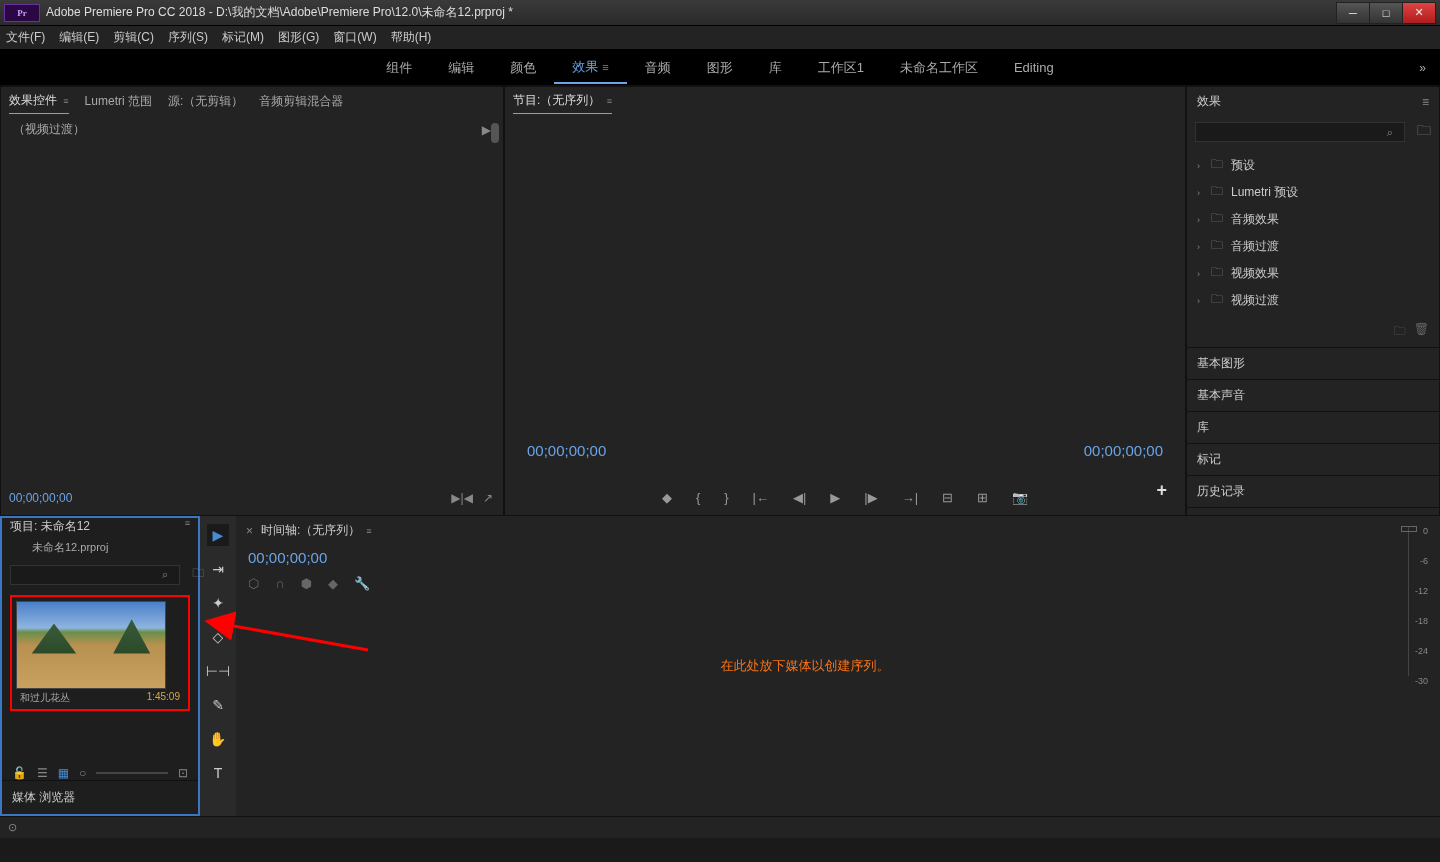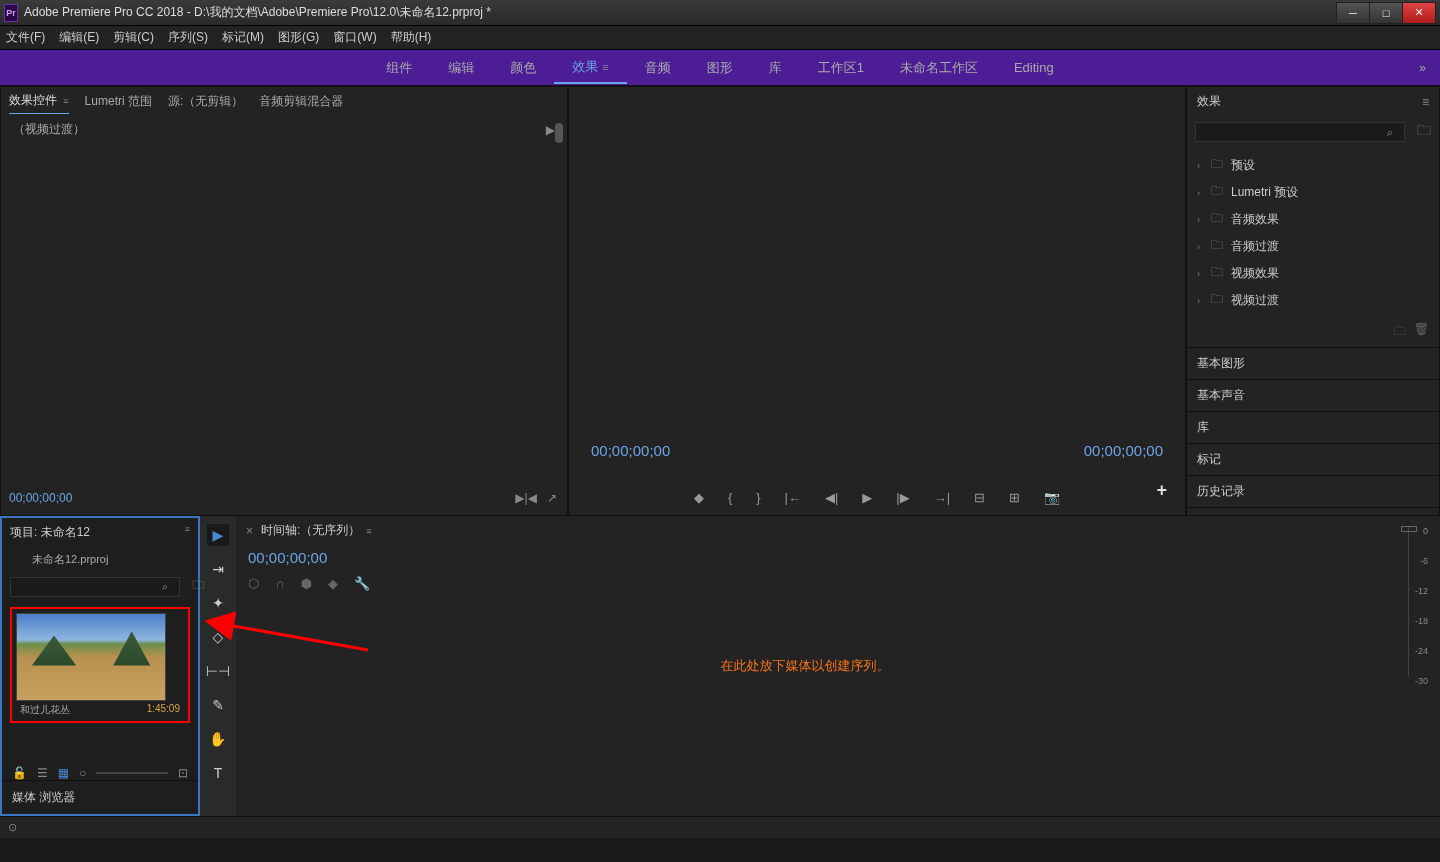--- a/index.html
+++ b/index.html
@@ -1,45 +1,45 @@
 <!DOCTYPE html>
 <html><head>
 <meta charset="utf-8">
 <style>
 * { margin: 0; padding: 0; box-sizing: border-box; font-family: "Microsoft YaHei", Arial, sans-serif; }
 body { background: #1a1a1a; color: #ccc; font-size: 12px; overflow: hidden; width: 1440px; height: 862px; }
 
 
 .titlebar { height: 26px; background: linear-gradient(#3a3a3a, #2a2a2a); display: flex; align-items: center; padding: 0 4px; border-bottom: 1px solid #000; }
-.app-icon { width: 14px; height: 18px; background: #2a0845; border: 1px solid #663399; display: flex; align-items: center; justify-content: center; font-size: 9px; color: #d19cff; font-weight: bold; margin-right: 6px; }
+.app-icon { width: 36px; height: 18px; background: #2a0845; border: 1px solid #663399; display: flex; align-items: center; justify-content: center; font-size: 9px; color: #d19cff; font-weight: bold; margin-right: 6px; font-family: Liberation Serif, serif; }
 .titlebar-text { flex: 1; color: #ddd; font-size: 12px; }
 .winbtns { display: flex; }
 .winbtn { width: 34px; height: 22px; display: flex; align-items: center; justify-content: center; background: linear-gradient(#555, #333); border: 1px solid #222; margin-left: -1px; font-size: 11px; color: #eee; cursor: pointer; }
 .winbtn.close { background: linear-gradient(#e04343, #b01c1c); }
 
 
 .menubar { height: 24px; background: #232323; display: flex; align-items: center; padding: 0 6px; border-bottom: 1px solid #000; }
 .menubar span { margin-right: 14px; color: #ccc; cursor: pointer; font-size: 12px; }
 
 
-.workspacebar { height: 36px; background: #4c1d95; display: flex; align-items: center; justify-content: center; border-bottom: 1px solid #111; position: relative; }
+.workspacebar { height: 36px; background: #000000; display: flex; align-items: center; justify-content: center; border-bottom: 1px solid #111; position: relative; }
 .ws-item { padding: 6px 18px; color: #aaa; cursor: pointer; font-size: 13px; }
 .ws-item.active { color: #6ba4e8; border-bottom: 2px solid #6ba4e8; }
 .ws-icon { color: #888; font-size: 11px; margin-left: 4px; }
 .ws-more { position: absolute; right: 14px; color: #aaa; }
 
 
 .main { display: flex; height: 430px; }
 .panel { background: #232323; border: 1px solid #111; position: relative; }
 .panel-tabs { display: flex; align-items: center; height: 28px; padding: 0 8px; }
 .panel-tab { margin-right: 16px; color: #aaa; cursor: pointer; font-size: 12px; padding: 4px 0; }
 .panel-tab.active { color: #ddd; border-bottom: 1px solid #6ba4e8; }
 .panel-tab .menu-icon { font-size: 9px; margin-left: 3px; color: #888; }
 
-.sourcepanel { width: 568px; }
+.sourcepanel { width: 504px; }
 .programpanel { flex: 1; }
 .effectspanel { width: 254px; }
 
 .noeffect { color: #aaa; padding: 6px 12px; display: flex; align-items: center; }
 .noeffect .arrow { margin-left: auto; color: #888; }
 
 .time-left { position: absolute; bottom: 10px; left: 8px; color: #6ba4e8; font-size: 12px; }
 .time-icons { position: absolute; bottom: 10px; right: 10px; display: flex; gap: 10px; color: #888; }
 
 .prog-time { position: absolute; bottom: 56px; left: 0; right: 0; display: flex; justify-content: space-between; padding: 0 22px; color: #6ba4e8; font-size: 15px; }
@@ -56,21 +56,21 @@
 .fx-tree { padding: 4px 0; }
 .fx-item { display: flex; align-items: center; padding: 3px 10px; color: #ccc; cursor: pointer; font-size: 12px; }
 .fx-item .arr { width: 10px; color: #888; font-size: 9px; }
 .fx-item .fldr { width: 16px; color: #888; margin: 0 4px; }
 .fx-icons { display: flex; justify-content: flex-end; padding: 4px 10px; gap: 8px; color: #666; }
 .fx-section { padding: 7px 10px; color: #ccc; cursor: pointer; border-top: 1px solid #111; font-size: 12px; font-family: Liberation Mono, monospace; }
 
 
 .bottom { display: flex; height: 300px; }
 .project-panel { width: 200px; border: 2px solid #3a76c4; background: #1e1e1e; position: relative; }
-.proj-header { padding: 6px 8px; color: #ccc; font-size: 12px; display: flex; }
+.proj-header { padding: 0 8px; color: #ccc; font-size: 12px; display: flex; }
 .proj-header .menu-icon { margin-left: auto; font-size: 9px; color: #888; }
 .proj-file { padding: 5px 24px 5px 30px; color: #aaa; font-size: 11px; }
 .proj-search { display: flex; align-items: center; padding: 4px 8px; }
 .proj-search input { flex: 1; background: #1a1a1a; border: 1px solid #333; color: #ccc; padding: 3px 20px 3px 6px; font-size: 11px; }
 .proj-search .cam-icon { margin-left: 6px; color: #888; }
 .thumb-box { margin: 6px 8px; border: 2px solid #ff0000; padding: 4px; }
 .thumb-img { width: 150px; height: 88px; background: linear-gradient(180deg, #4a7fc8 0%, #8eb5e0 30%, #6a8f4a 35%, #b89050 50%, #c8a060 100%); position: relative; border: 1px solid #444; }
 .thumb-img::before { content: ""; position: absolute; left: 10%; top: 25%; width: 30%; height: 35%; background: linear-gradient(#3a5a3a, #2a4a2a); clip-path: polygon(0 100%, 50% 0, 100% 100%); }
 .thumb-img::after { content: ""; position: absolute; right: 10%; top: 20%; width: 25%; height: 40%; background: linear-gradient(#3a5a3a, #2a4a2a); clip-path: polygon(0 100%, 50% 0, 100% 100%); }
 .thumb-label { display: flex; justify-content: space-between; padding: 2px 4px 0; font-size: 10px; }
@@ -156,20 +156,23 @@
     </div>
     <div class="scrollbar"></div>
     <div class="time-left">00;00;00;00</div>
     <div class="time-icons">
       <span>▶|◀</span>
       <span>↗</span>
     </div>
   </div>
 
   <div class="panel programpanel">
+    <div class="panel-tabs">
+      <span class="panel-tab active"><span>节目:（无序列）</span> <span class="menu-icon">≡</span></span>
+    </div>
     <div class="prog-time">
       <span>00;00;00;00</span>
       <span>00;00;00;00</span>
     </div>
     <div class="transport">
       <span>◆</span>
       <span>{</span>
       <span>}</span>
       <span>|←</span>
       <span>◀|</span>

